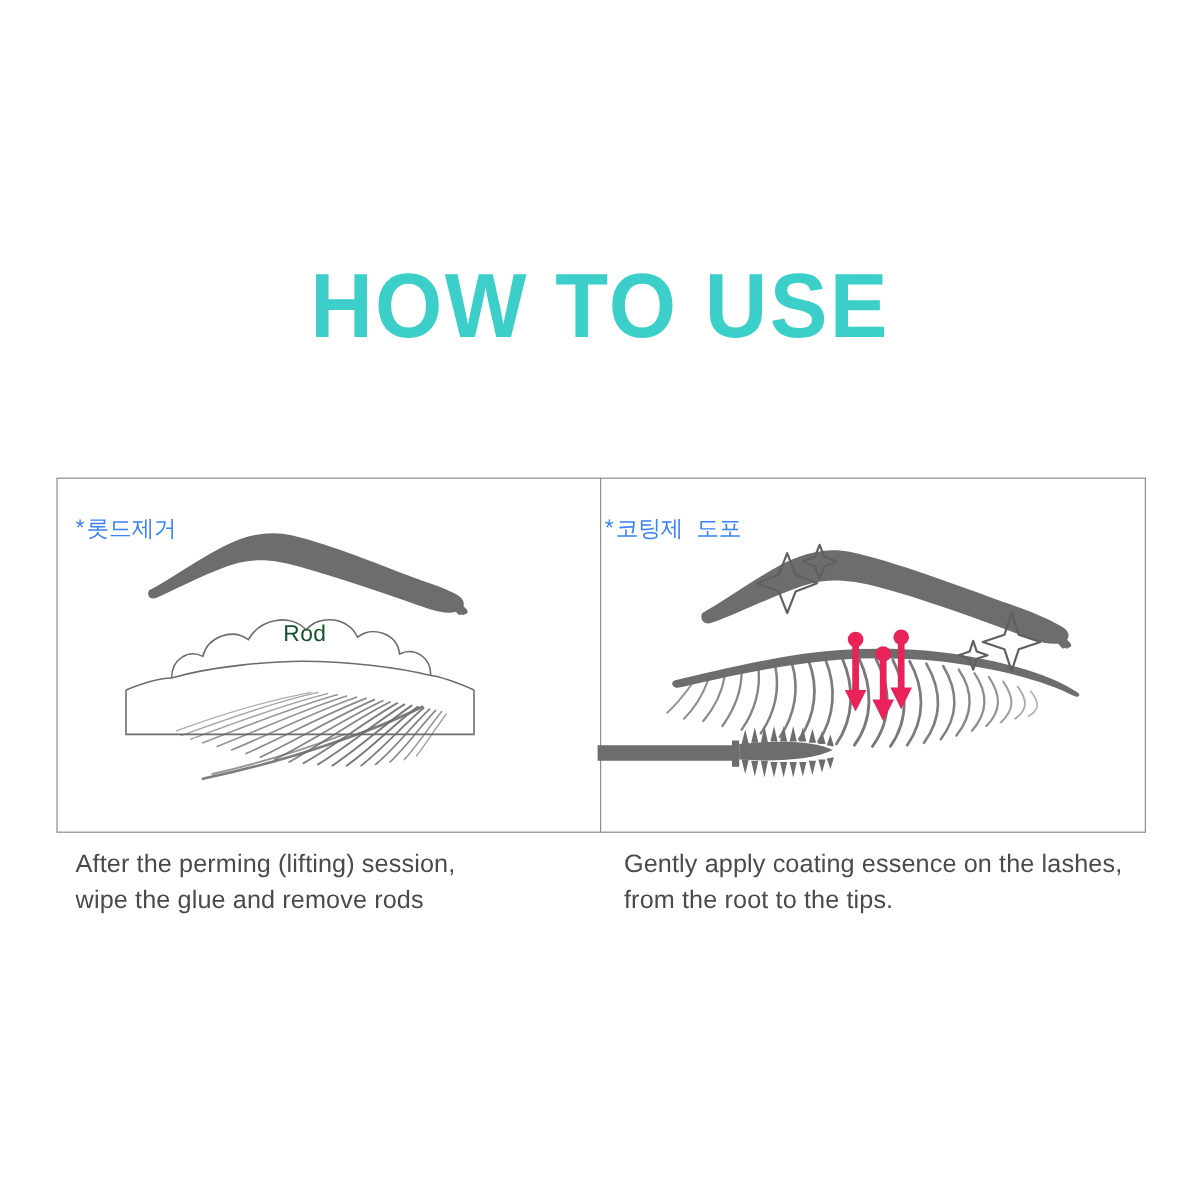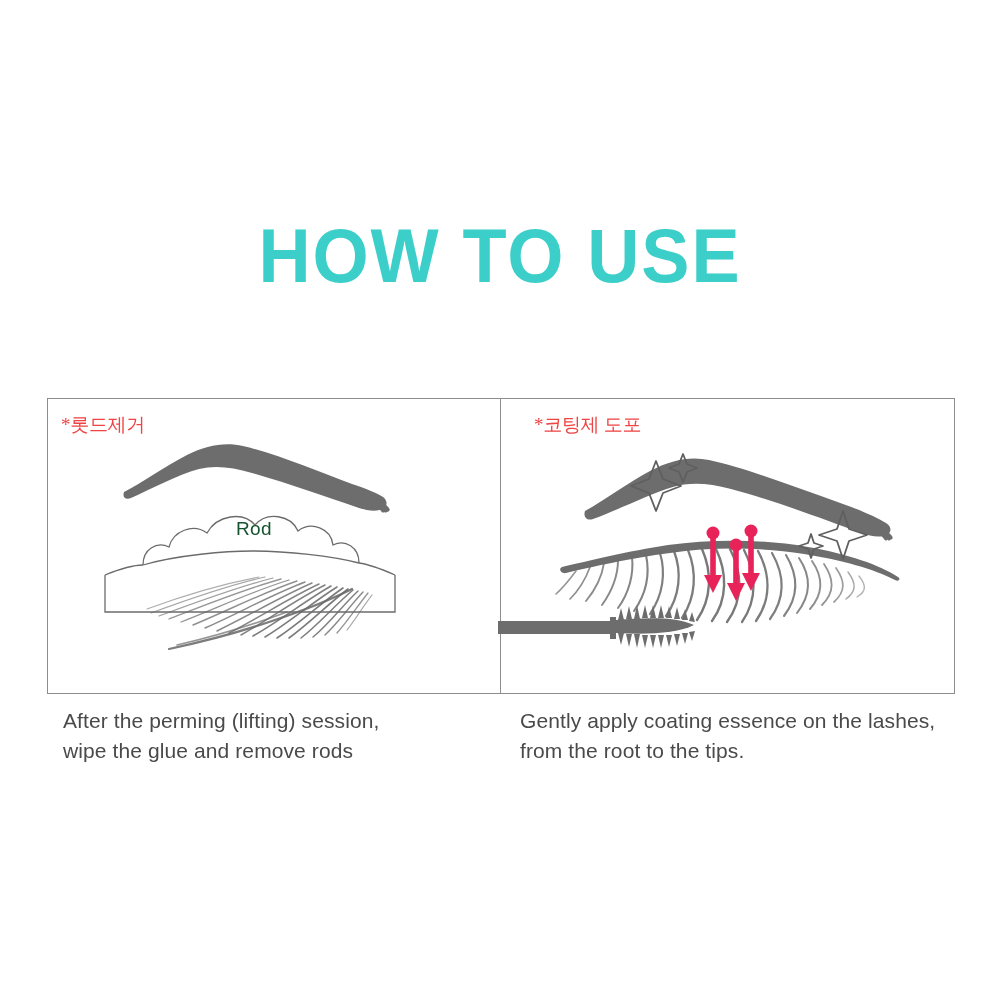--- a/index.html
+++ b/index.html
@@ -57,28 +57,29 @@
     position: absolute;
     left: 500px;
     top: 398px;
     width: 1px;
     height: 296px;
     background: #8d8d8f;
   }
 
   .panel-label {
     position: absolute;
-    color: #ef4444;
+    color: #3b82f6;
     font-size: 19px;
-    font-family: Liberation Serif, serif;
+    font-family: Liberation Mono, monospace;
     letter-spacing: -0.3px;
     white-space: nowrap;
+    margin-top: 16px;
   }
   .panel-label.left  { left: 61px;  top: 412px; }
-  .panel-label.right { left: 534px; top: 412px; }
+  .panel-label.right { left: 502px; top: 412px; }
 
   
   .caption {
     position: absolute;
     color: #4a4a4a;
     font-family: "Liberation Sans Narrow", "Liberation Sans", sans-serif;
     font-size: 21px;
     line-height: 30px;
     letter-spacing: 0.1px;
     white-space: pre-line;

